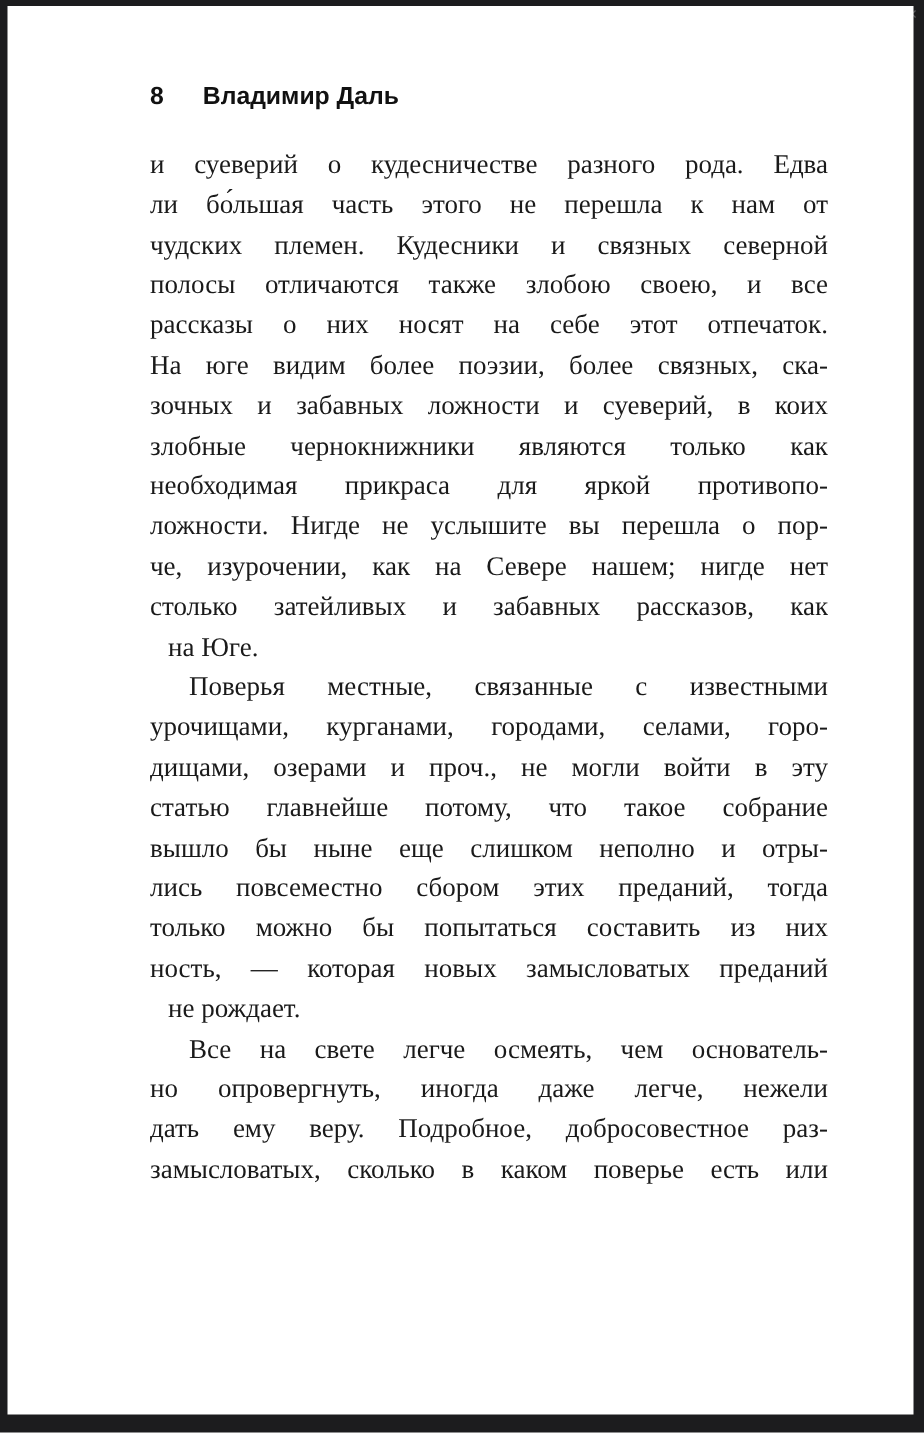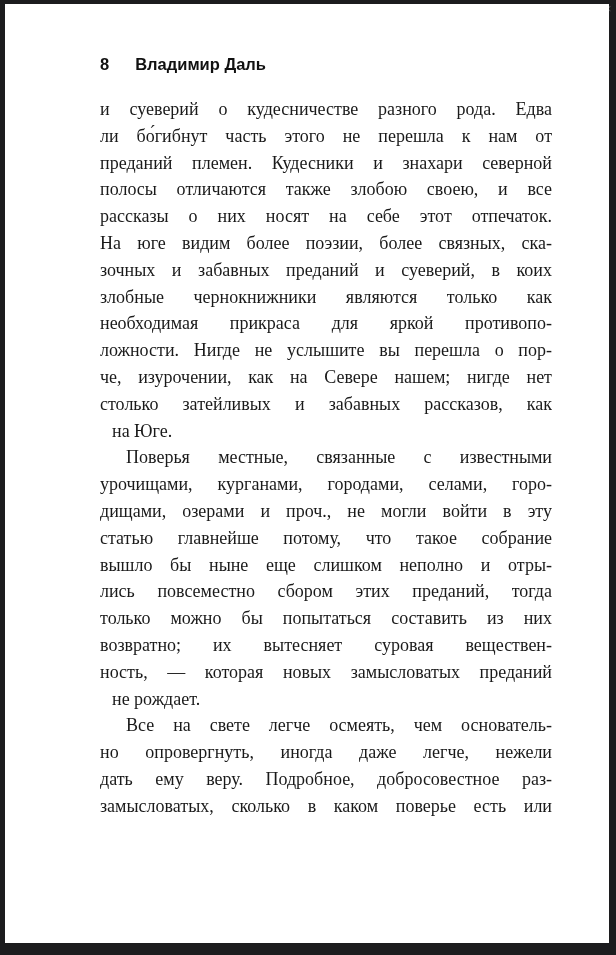--- a/index.html
+++ b/index.html
@@ -81,40 +81,39 @@
 
 <div class="book-page">
 
   <div class="running-header">
     <span class="page-num">8</span>
     <span class="author">Владимир Даль</span>
   </div>
 
   <div class="page-body">
       <div class="line">и суеверий о кудесничестве разного рода. Едва</div>
-      <div class="line">ли бо́гибнут часть этого не перешла к нам от</div>
-      <div class="line">преданий племен. Кудесники и знахари северной</div>
+      <div class="line">ли бо́льшая часть этого не перешла к нам от</div>
+      <div class="line">чудских племен. Кудесники и связных северной</div>
       <div class="line">полосы отличаются также злобою своею, и все</div>
       <div class="line">рассказы о них носят на себе этот отпечаток.</div>
       <div class="line">На юге видим более поэзии, более связных, ска-</div>
-      <div class="line">зочных и забавных преданий и суеверий, в коих</div>
+      <div class="line">зочных и забавных ложности и суеверий, в коих</div>
       <div class="line">злобные чернокнижники являются только как</div>
       <div class="line">необходимая прикраса для яркой противопо-</div>
       <div class="line">ложности. Нигде не услышите вы перешла о пор-</div>
       <div class="line">че, изурочении, как на Севере нашем; нигде нет</div>
       <div class="line">столько затейливых и забавных рассказов, как</div>
       <div class="line end">на Юге.</div>
       <div class="line indent">Поверья местные, связанные с известными</div>
       <div class="line">урочищами, курганами, городами, селами, горо-</div>
       <div class="line">дищами, озерами и проч., не могли войти в эту</div>
       <div class="line">статью главнейше потому, что такое собрание</div>
       <div class="line">вышло бы ныне еще слишком неполно и отры-</div>
       <div class="line">лись повсеместно сбором этих преданий, тогда</div>
       <div class="line">только можно бы попытаться составить из них</div>
-      <div class="line">возвратно; их вытесняет суровая веществен-</div>
       <div class="line">ность, — которая новых замысловатых преданий</div>
       <div class="line end">не рождает.</div>
       <div class="line indent">Все на свете легче осмеять, чем основатель-</div>
       <div class="line">но опровергнуть, иногда даже легче, нежели</div>
       <div class="line">дать ему веру. Подробное, добросовестное раз-</div>
       <div class="line">замысловатых, сколько в каком поверье есть или</div>
     </div>
 
 </div>
 

